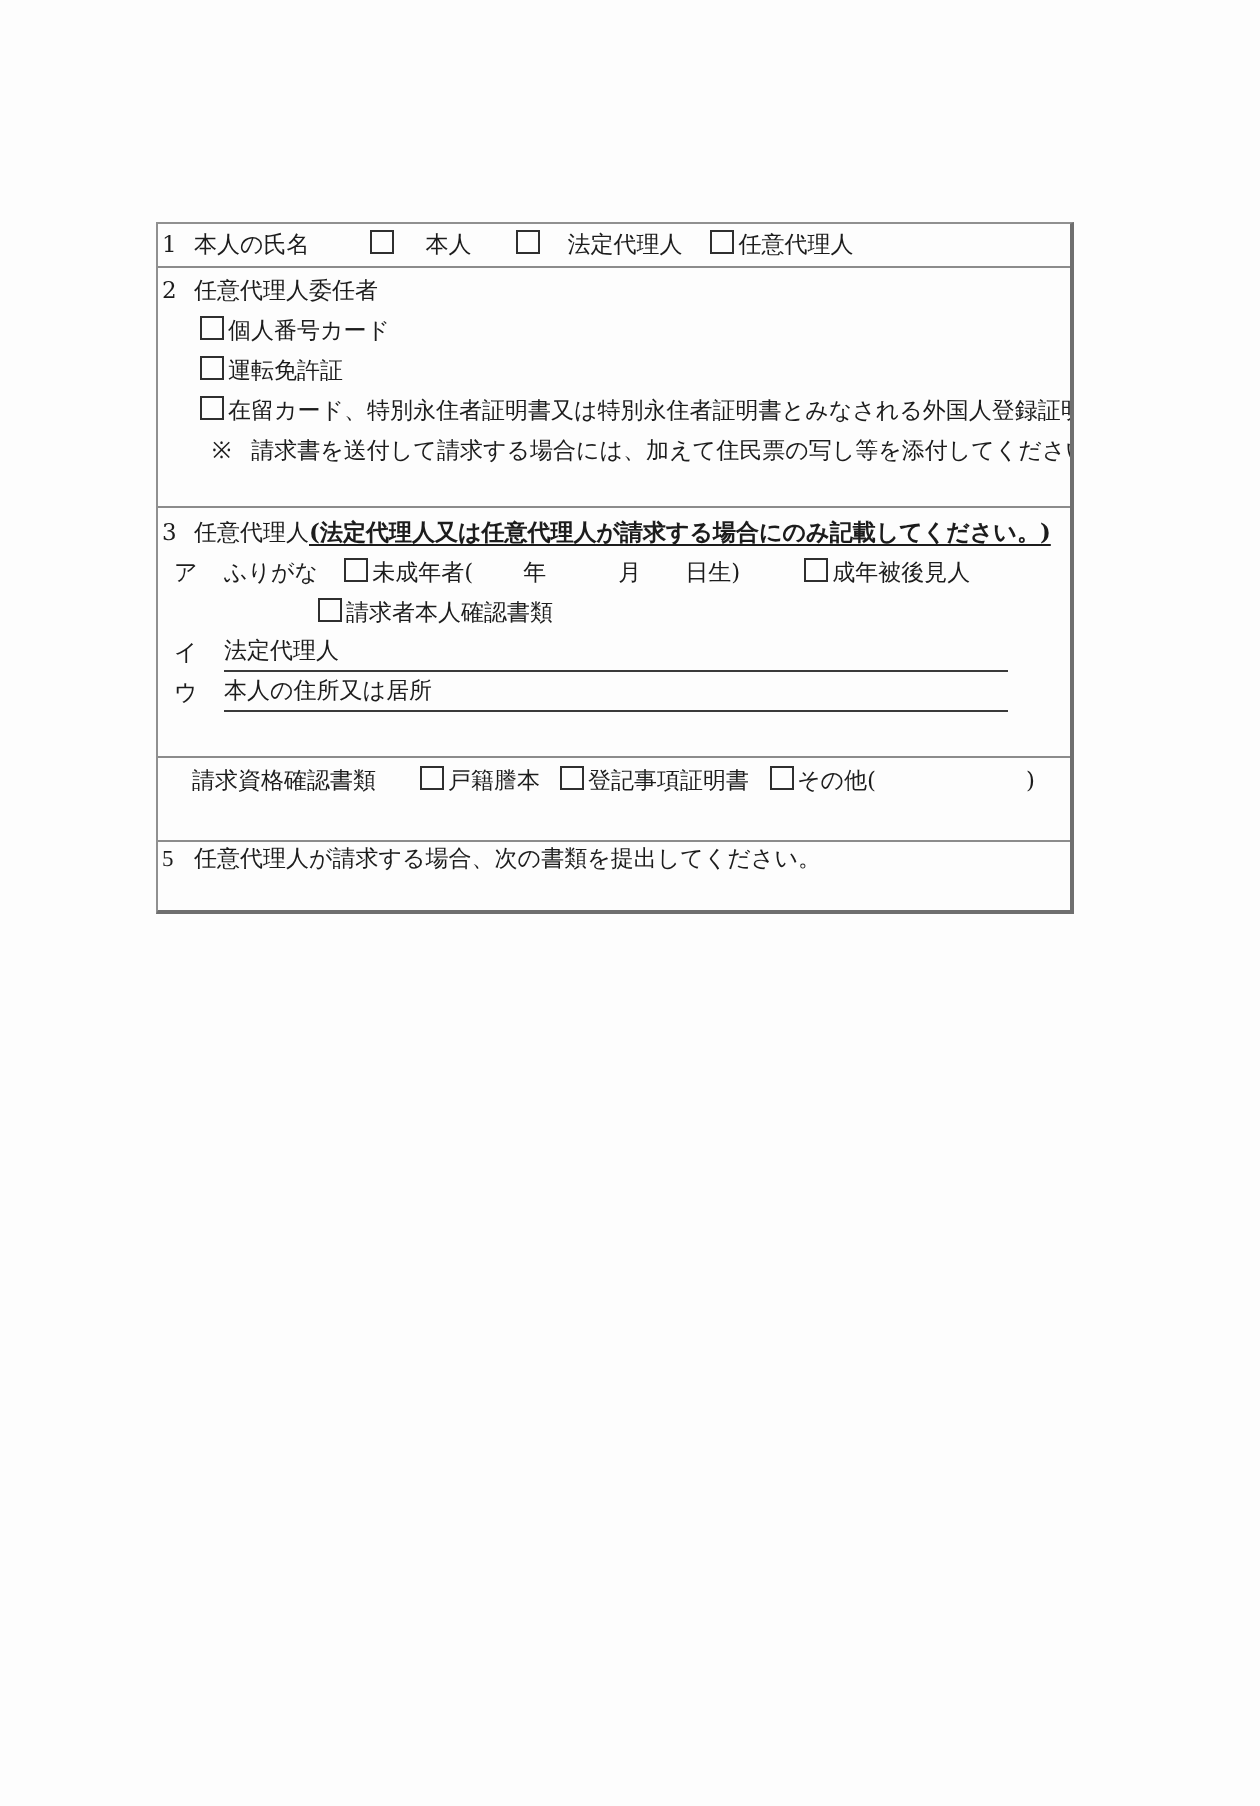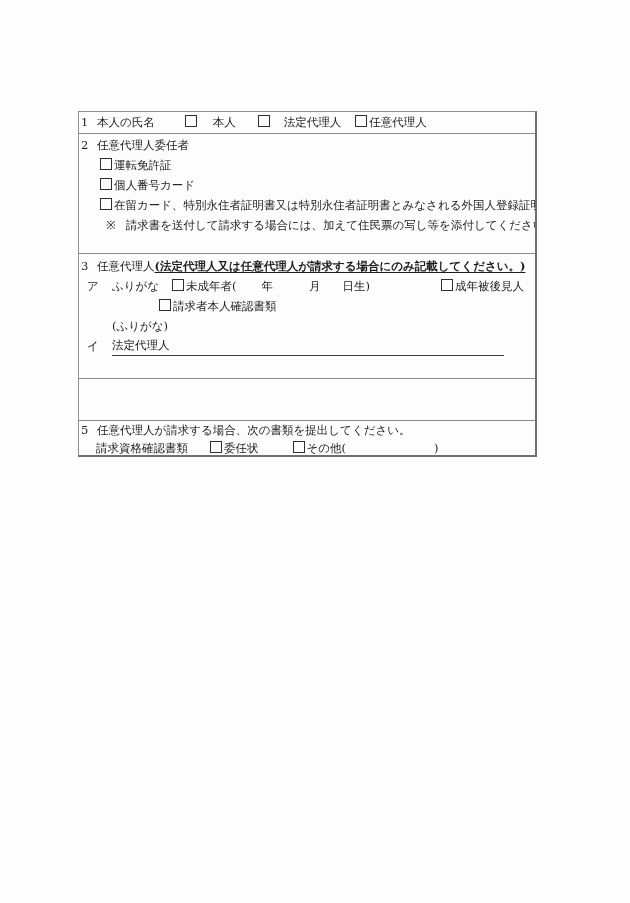--- a/index.html
+++ b/index.html
@@ -25,21 +25,21 @@
   .row{
     box-sizing:border-box;
     border-bottom:1px solid #8c8c8c;
     overflow:hidden;
   }
   .row.last{border-bottom:none;}
   .r1{height:22px;}
   .r2{height:120px;padding-top:1px;}
   .r3{height:125px;padding-top:2px;}
   .r4{height:42px;padding-top:1px;}
-  .r5{height:37px;}
+  .r5{height:37px;font-family:Liberation Serif, serif;}
   .line{height:20px;line-height:20px;white-space:nowrap;}
   .r1 .line{height:21px;line-height:21px;}
   .line-sm{height:18px;line-height:18px;white-space:nowrap;}
   .no{display:inline-block;width:16px;padding-left:2px;box-sizing:content-box;}
   .ind-item{padding-left:21px;}
   .ind-note{padding-left:27px;}
   .ind-kana{padding-left:8px;}
   .ind-proxy{padding-left:80px;}
   .ind-furi{padding-left:33px;}
   .ind-docs{padding-left:17px;}
@@ -56,21 +56,21 @@
   .g-r1-1{margin-left:30px;}
   .g-r1-2{margin-left:22px;text-align:center;}
   .g-r1-3{margin-left:14px;}
   .blank{display:inline-block;height:12px;}
   .blank-r2other{width:155px;}
   .blank-yr{width:25px;}
   .blank-mo{width:36px;}
   .blank-dy{width:22px;}
   .blank-r4other{width:75px;}
   .blank-r5other{width:88px;}
-  .g-guardian{margin-left:71px;text-align:right;}
+  .g-guardian{margin-left:32px;text-align:right;}
   .g-minor{margin-left:13px;}
   .g-docs1{margin-left:22px;}
   .g-docs2{margin-left:10px;}
   .g-r5other{margin-left:34px;}
   .note-gap{margin-left:10px;}
   .bu{font-weight:bold;text-decoration:underline;text-underline-offset:2px;}
   .fill-line{
     display:inline-block;width:392px;height:19px;
     border-bottom:1px solid #3a3a3a;
     vertical-align:bottom;line-height:19px;
@@ -85,56 +85,56 @@
     <div class="line">
       <span class="no">1</span><span>本人の氏名</span><span class="g-r1-1"><span class="cb"></span><span class="gap-label-lg">本人</span></span><span class="g-r1-2"><span class="cb"></span><span class="gap-label-md">法定代理人</span></span><span class="g-r1-3"><span class="cb"></span><span>任意代理人</span></span>
     </div>
   </div>
 
   <div class="row r2">
     <div class="line">
       <span class="no">2</span><span>任意代理人委任者</span>
     </div>
     <div class="line ind-item">
-      <span class="cb"></span><span>運転免許証</span>
+      <span class="cb"></span><span>個人番号カード</span>
     </div>
     <div class="line ind-item">
-      <span class="cb"></span><span>個人番号カード</span>
+      <span class="cb"></span><span>運転免許証</span>
     </div>
     <div class="line ind-item">
       <span class="cb"></span><span>在留カード、特別永住者証明書又は特別永住者証明書とみなされる外国人登録証明書</span>
     </div>
     <div class="line ind-note">
       <span>※</span><span class="note-gap">請求書を送付して請求する場合には、加えて住民票の写し等を添付してください。</span>
     </div>
   </div>
 
   <div class="row r3">
     <div class="line">
       <span class="no">3</span><span>任意代理人</span><span class="bu">(法定代理人又は任意代理人が請求する場合にのみ記載してください。)</span>
     </div>
     <div class="line ind-kana">
       <span class="kana">ア</span><span>ふりがな</span><span class="g-minor"><span class="cb"></span><span>未成年者(</span><span class="blank blank-yr"></span><span>年</span><span class="blank blank-mo"></span><span>月</span><span class="blank blank-dy"></span><span>日生)</span></span><span class="g-guardian"><span class="cb"></span><span>成年被後見人</span></span>
     </div>
     <div class="line ind-proxy">
       <span class="cb"></span><span>請求者本人確認書類</span>
     </div>
-    <div class="line ind-furi">
-      <span>(ふりがな)</span>
+    <div class="line ind-kana">
+      <span class="kana">イ</span><span class="fill-line">法定代理人</span>
     </div>
     <div class="line ind-kana">
-      <span class="kana">イ</span><span class="fill-line">法定代理人</span>
+      <span class="kana">ウ</span><span class="fill-line">本人の住所又は居所</span>
     </div>
   </div>
 
   <div class="row r4">
+    <div class="line ind-docs">
+      <span>請求資格確認書類</span><span class="g-docs1"><span class="cb"></span><span>戸籍謄本</span></span><span class="g-docs2"><span class="cb"></span><span>登記事項証明書</span></span><span class="g-docs2"><span class="cb"></span><span>その他(</span><span class="blank blank-r4other"></span><span>)</span></span>
+    </div>
   </div>
 
   <div class="row r5 last">
     <div class="line-sm">
       <span class="no">5</span><span>任意代理人が請求する場合、次の書類を提出してください。</span>
     </div>
-    <div class="line-sm ind-docs">
-      <span>請求資格確認書類</span><span class="g-docs1"><span class="cb"></span><span>委任状</span></span><span class="g-r5other"><span class="cb"></span><span>その他(</span><span class="blank blank-r5other"></span><span>)</span></span>
-    </div>
   </div>
 
 </div>
 
 </body></html>

